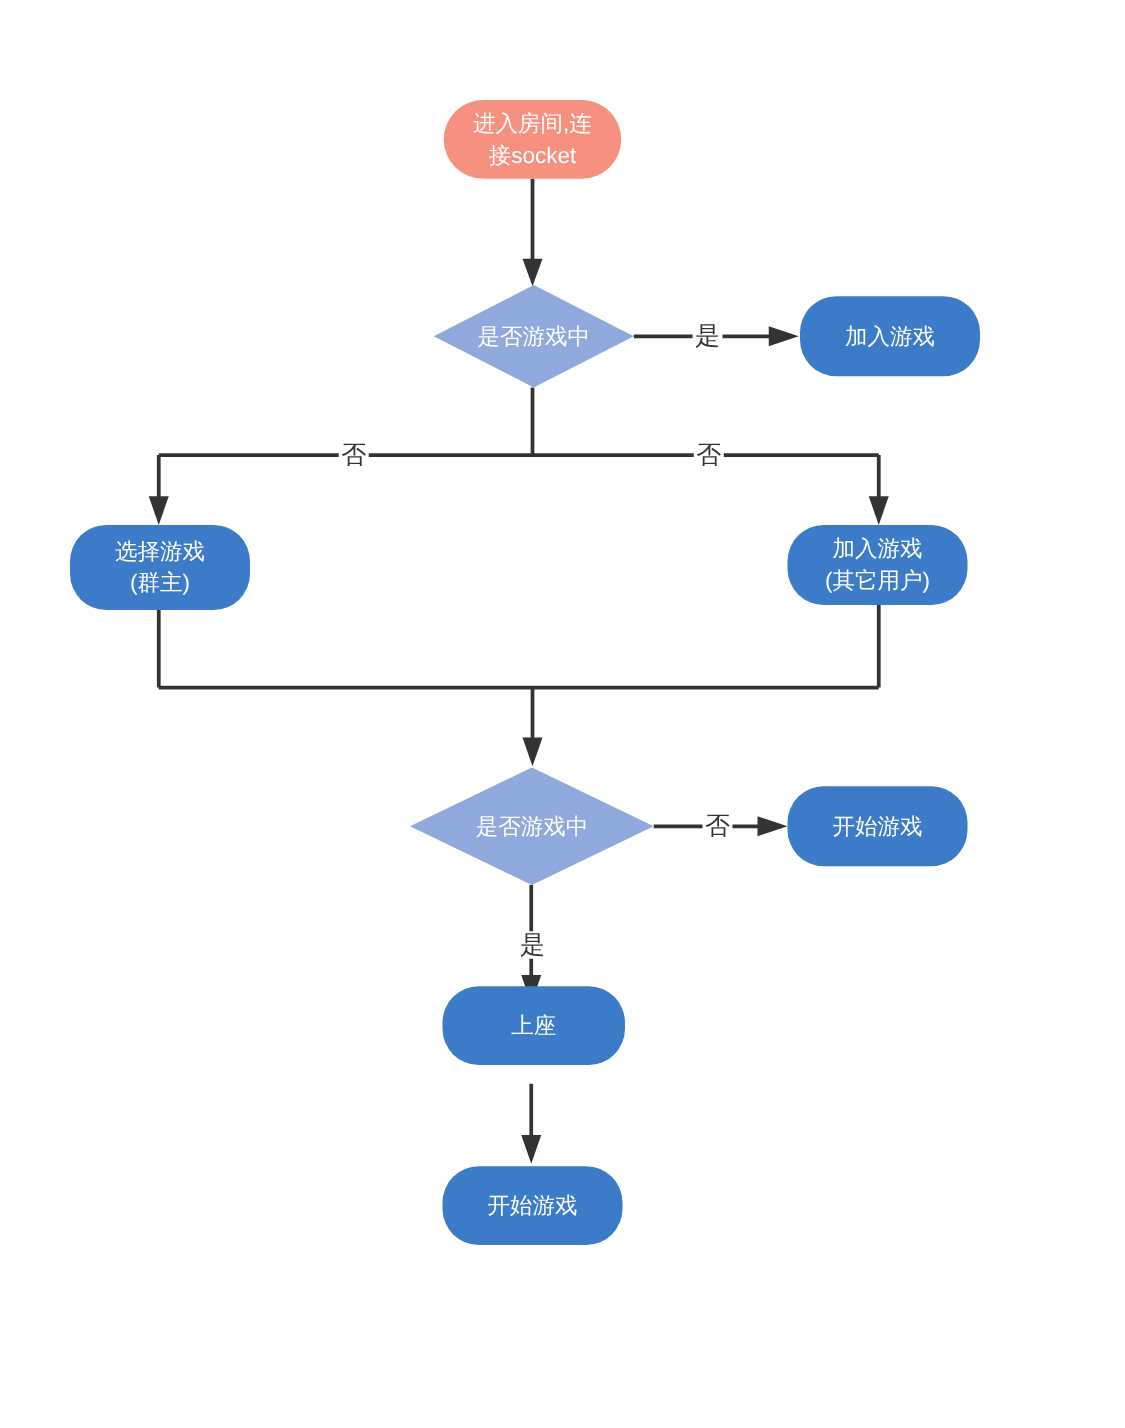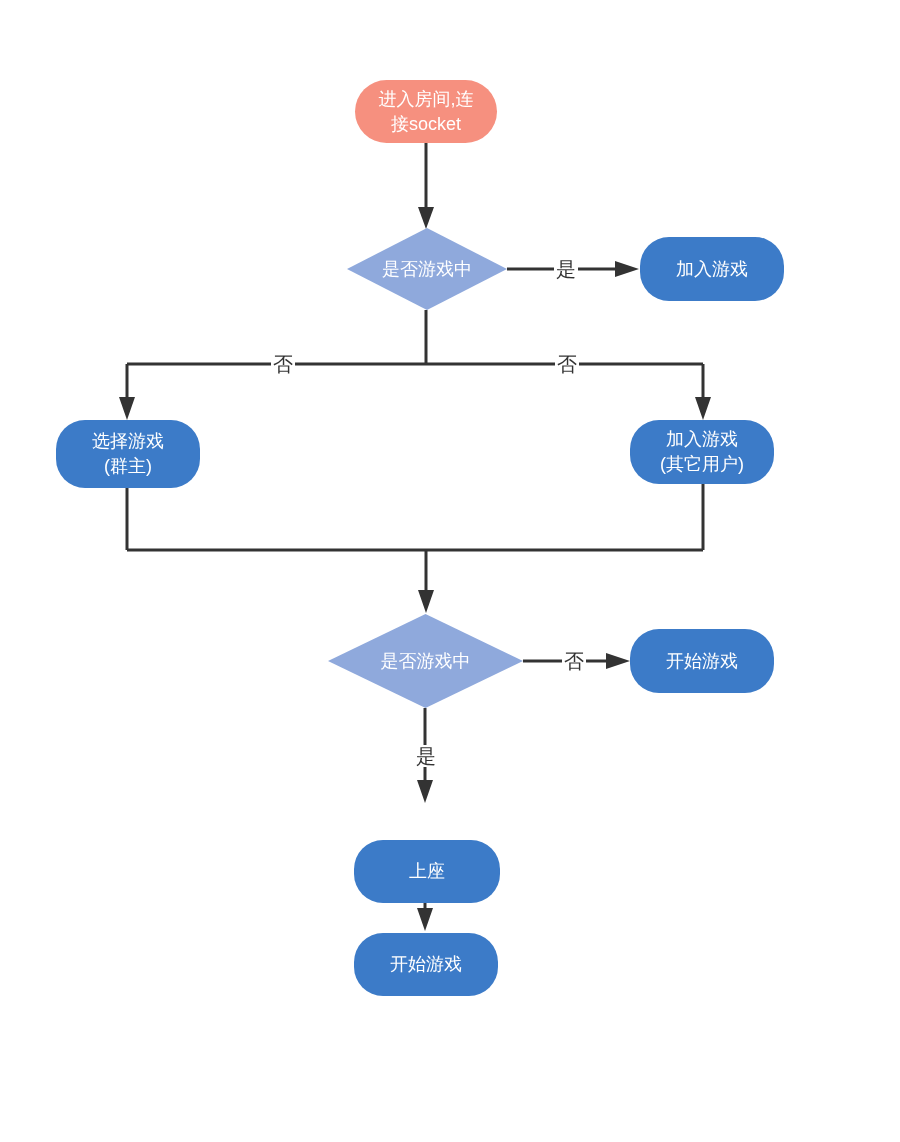--- a/index.html
+++ b/index.html
@@ -122,21 +122,21 @@
   </div>
 
   <div class="node decision" style="left:328px; top:614px; width:195px; height:94px;">
     <span>是否游戏中</span>
   </div>
 
   <div class="node process" style="left:630px; top:629px; width:144px; height:64px;">
     <span>开始游戏</span>
   </div>
 
-  <div class="node process" style="left:354px; top:840px; width:146px; height:63px;justify-content:center;">
+  <div class="node process" style="left:354px; top:789px; width:146px; height:63px;justify-content:center;">
     <span>上座</span>
   </div>
 
   <div class="node process" style="left:354px; top:933px; width:144px; height:63px;">
     <span>开始游戏</span>
   </div>
 
   <div class="edge-label" style="left:566px; top:269px;">是</div>
   <div class="edge-label" style="left:283px; top:364px;">否</div>
   <div class="edge-label" style="left:567px; top:364px;">否</div>

